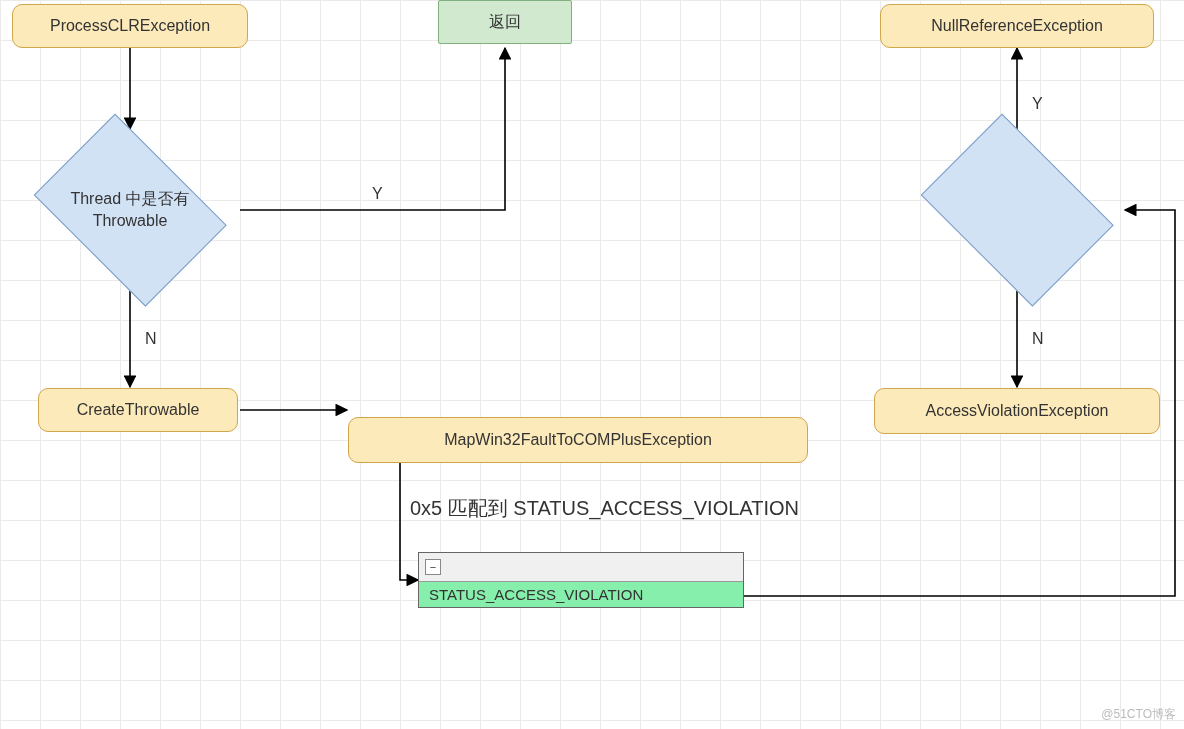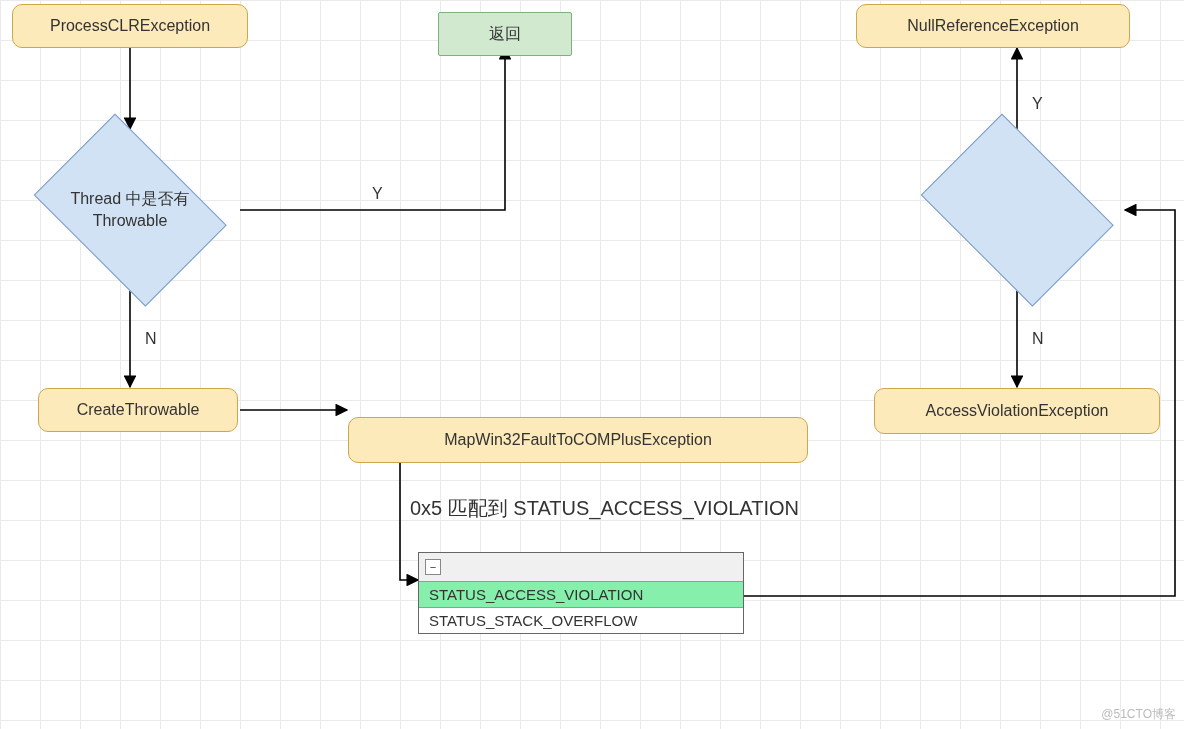--- a/index.html
+++ b/index.html
@@ -153,25 +153,25 @@
 
     <line x1="1017" y1="129" x2="1017" y2="48" stroke="#000" stroke-width="1.6" marker-end="url(#arrow)"></line>
 
     <line x1="1017" y1="291" x2="1017" y2="387" stroke="#000" stroke-width="1.6" marker-end="url(#arrow)"></line>
   </svg>
 
   <div class="node rect" style="left:12px; top:4px; width:236px; height:44px;">
     <span>ProcessCLRException</span>
   </div>
 
-  <div class="node end" style="left:438px; top:12px; width:134px; height:44px;">
+  <div class="node end" style="left:438px; top:0; width:134px; height:44px;">
     <span>返回</span>
   </div>
 
-  <div class="node rect" style="left:856px; top:4px; width:274px; height:44px;">
+  <div class="node rect" style="left:880px; top:4px; width:274px; height:44px;">
     <span>NullReferenceException</span>
   </div>
 
   <div class="diamond-wrap" style="left:20px; top:130px; width:220px; height:160px;">
     <div class="diamond-shape"></div>
     <div class="diamond-text">
       <span style="white-space:pre-line;">Thread 中是否有
 Throwable</span>
     </div>
   </div>
@@ -198,19 +198,16 @@
 
   <div class="edge-label" style="left:410px; top:495px; font-size:20px;">0x5 匹配到 STATUS_ACCESS_VIOLATION</div>
 
   <div class="list-box" style="left:418px; top:552px; width:326px;">
     <div class="list-header">
       <span class="collapse">−</span>
     </div>
     <div class="list-row selected">
       <span>STATUS_ACCESS_VIOLATION</span>
     </div>
-    <div class="list-row">
-      <span>STATUS_STACK_OVERFLOW</span>
-    </div>
   </div>
 
   <div class="watermark">@51CTO博客</div>
 </div>
 
 </body></html>

